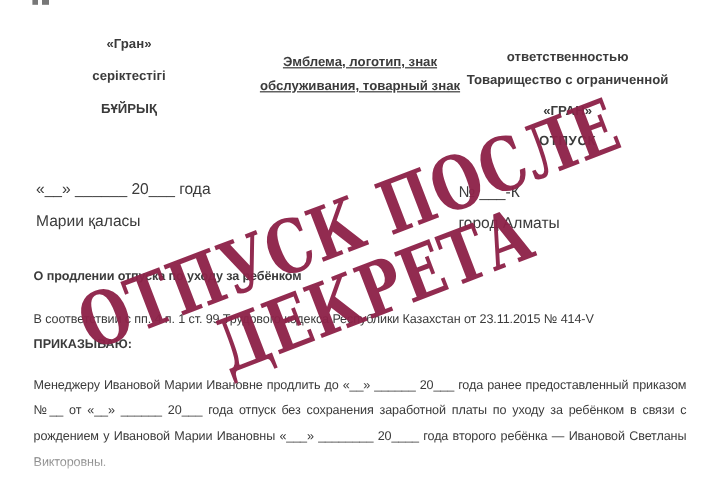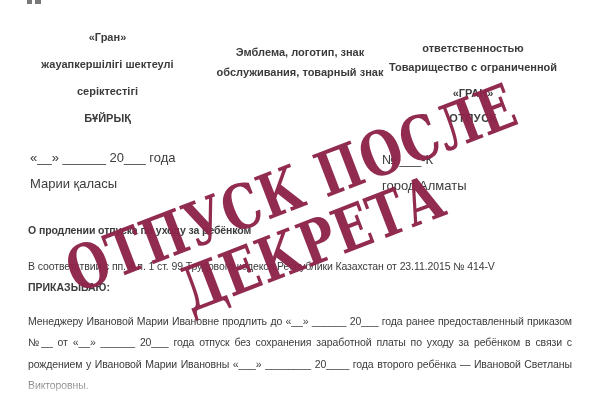--- a/index.html
+++ b/index.html
@@ -14,21 +14,21 @@
     position:relative;
     width:600px; height:408px;
     background:#ffffff;
     overflow:hidden;
   }
 
   
   .col { position:absolute; font-size:11px; font-weight:bold; text-align:center; }
   .col-left   { left:10px;  top:31px; width:195px; }
   .col-left .hl { line-height:13px; margin-bottom:14px; }
-  .col-center { left:205px; top:42px; width:190px; line-height:20px; }
+  .col-center { left:205px; top:42px; width:190px; line-height:20px;text-decoration:underline; }
   .col-right  { left:384px; top:39px; width:178px; line-height:19px; }
   .col-right .org-name { margin-top:7px; }
   .col-right .doc-type { margin-top:6px; letter-spacing:0.5px; }
 
   
   .meta { position:absolute; font-size:13px; font-weight:normal; line-height:13px; }
   .meta-left  { left:30px;  top:151px; }
   .meta-right { left:382px; top:153px; }
   .meta div + div { margin-top:13px; }
 
@@ -77,21 +77,20 @@
 </style>
 </head>
 <body style="color: rgb(59, 59, 59);">
 
 <div class="page">
 
   <div class="edge-artifact"></div>
 
   <div class="col col-left">
     <div class="hl">«Гран»</div>
-    <div class="hl">жауапкершілігі шектеулі</div>
     <div class="hl">серіктестігі</div>
     <div class="hl">БҰЙРЫҚ</div>
   </div>
 
   <div class="col col-center">
     <div>Эмблема, логотип, знак</div>
     <div>обслуживания, товарный знак</div>
   </div>
 
   <div class="col col-right">

